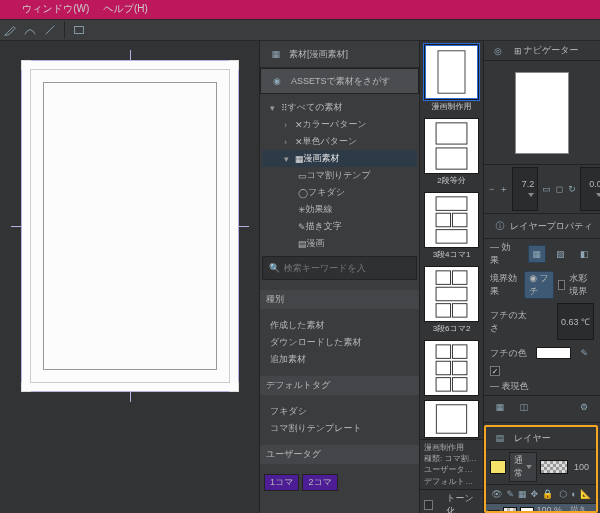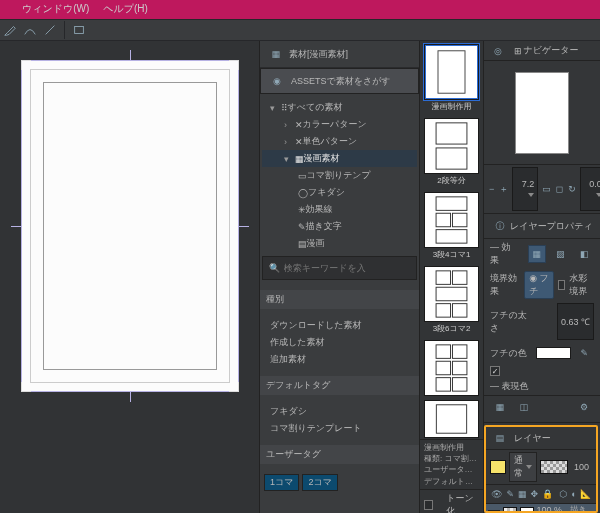--- a/index.html
+++ b/index.html
@@ -101,21 +101,21 @@
   }
   .tree-item.sel { background:#2d3a47; color:#e6e6e6; }
   .tree-item.child { padding-left:22px; }
   .tree-item.grand { padding-left:36px; }
   .expander { display:inline-block; width:9px; color:#999; margin-right:2px;}
   .mat-search { display:flex; align-items:center; background:#2f3032; border:1px solid #222; margin:2px 2px; padding:2px 3px;}
   .mat-search input { background:transparent; border:0; outline:none; color:#999; font-size:9px; width:100%; }
   .section-head { background:#434548; padding:3px 6px; margin:8px 0; font-size:9px;}
   .filter-item { padding:2px 6px 2px 10px; font-size:9px; white-space:nowrap; overflow:hidden; text-overflow:ellipsis;}
   .tag-row { display:flex; gap:3px; padding:2px 4px; }
-  .tag-chip { background:#0c4a6e; border:1px solid #222; padding:1px 5px; font-size:9px;}
+  .tag-chip { background:#4c1d95; border:1px solid #222; padding:1px 5px; font-size:9px;}
 
   
   .thumb-col {
     width: 64px;
     background:#323436;
     border-right:1px solid #222;
     display:flex; flex-direction:column;
     overflow:hidden;
   }
   .thumb {
@@ -308,22 +308,22 @@
         <div class="tree-item grand">◯ <span>フキダシ</span></div>
         <div class="tree-item grand">✳ <span>効果線</span></div>
         <div class="tree-item grand">✎ <span>描き文字</span></div>
         <div class="tree-item grand">▤ <span>漫画</span></div>
       </div>
       <div class="mat-search">
         <span class="ticon">🔍</span>
         <input placeholder="検索キーワードを入" style="">
       </div>
       <div class="section-head">種別</div>
+      <div class="filter-item">作成した素材</div>
       <div class="filter-item">ダウンロードした素材</div>
-      <div class="filter-item">作成した素材</div>
       <div class="filter-item">追加素材</div>
       <div class="section-head">デフォルトタグ</div>
       <div class="filter-item">フキダシ</div>
       <div class="filter-item">コマ割りテンプレート</div>
       <div class="section-head">ユーザータグ</div>
       <div class="tag-row">
         <span class="tag-chip">1コマ</span>
         <span class="tag-chip">2コマ</span>
       </div>
     </div>

